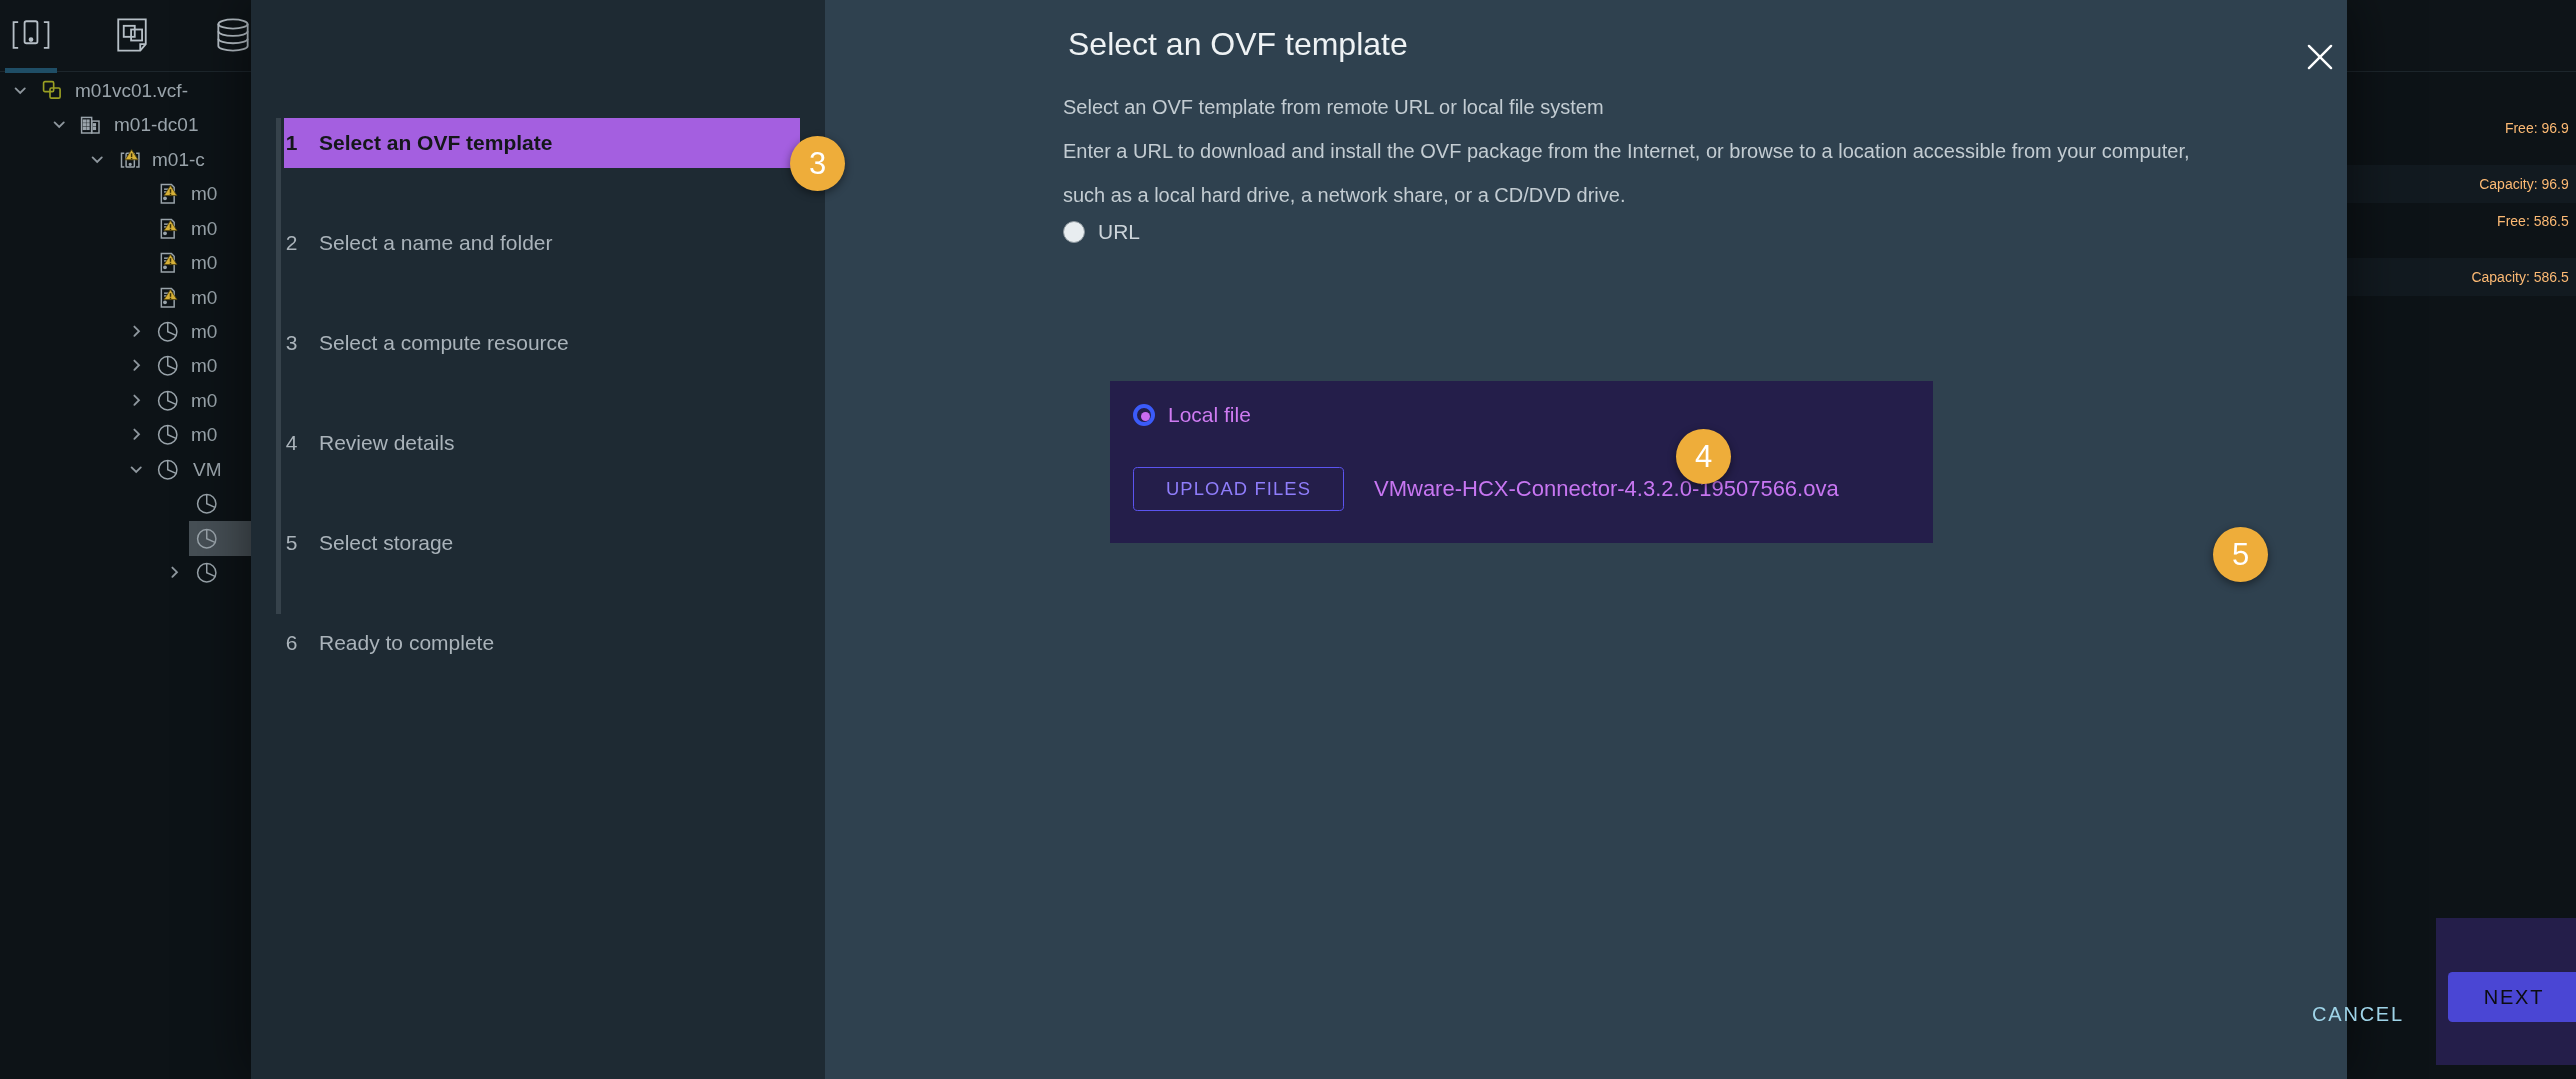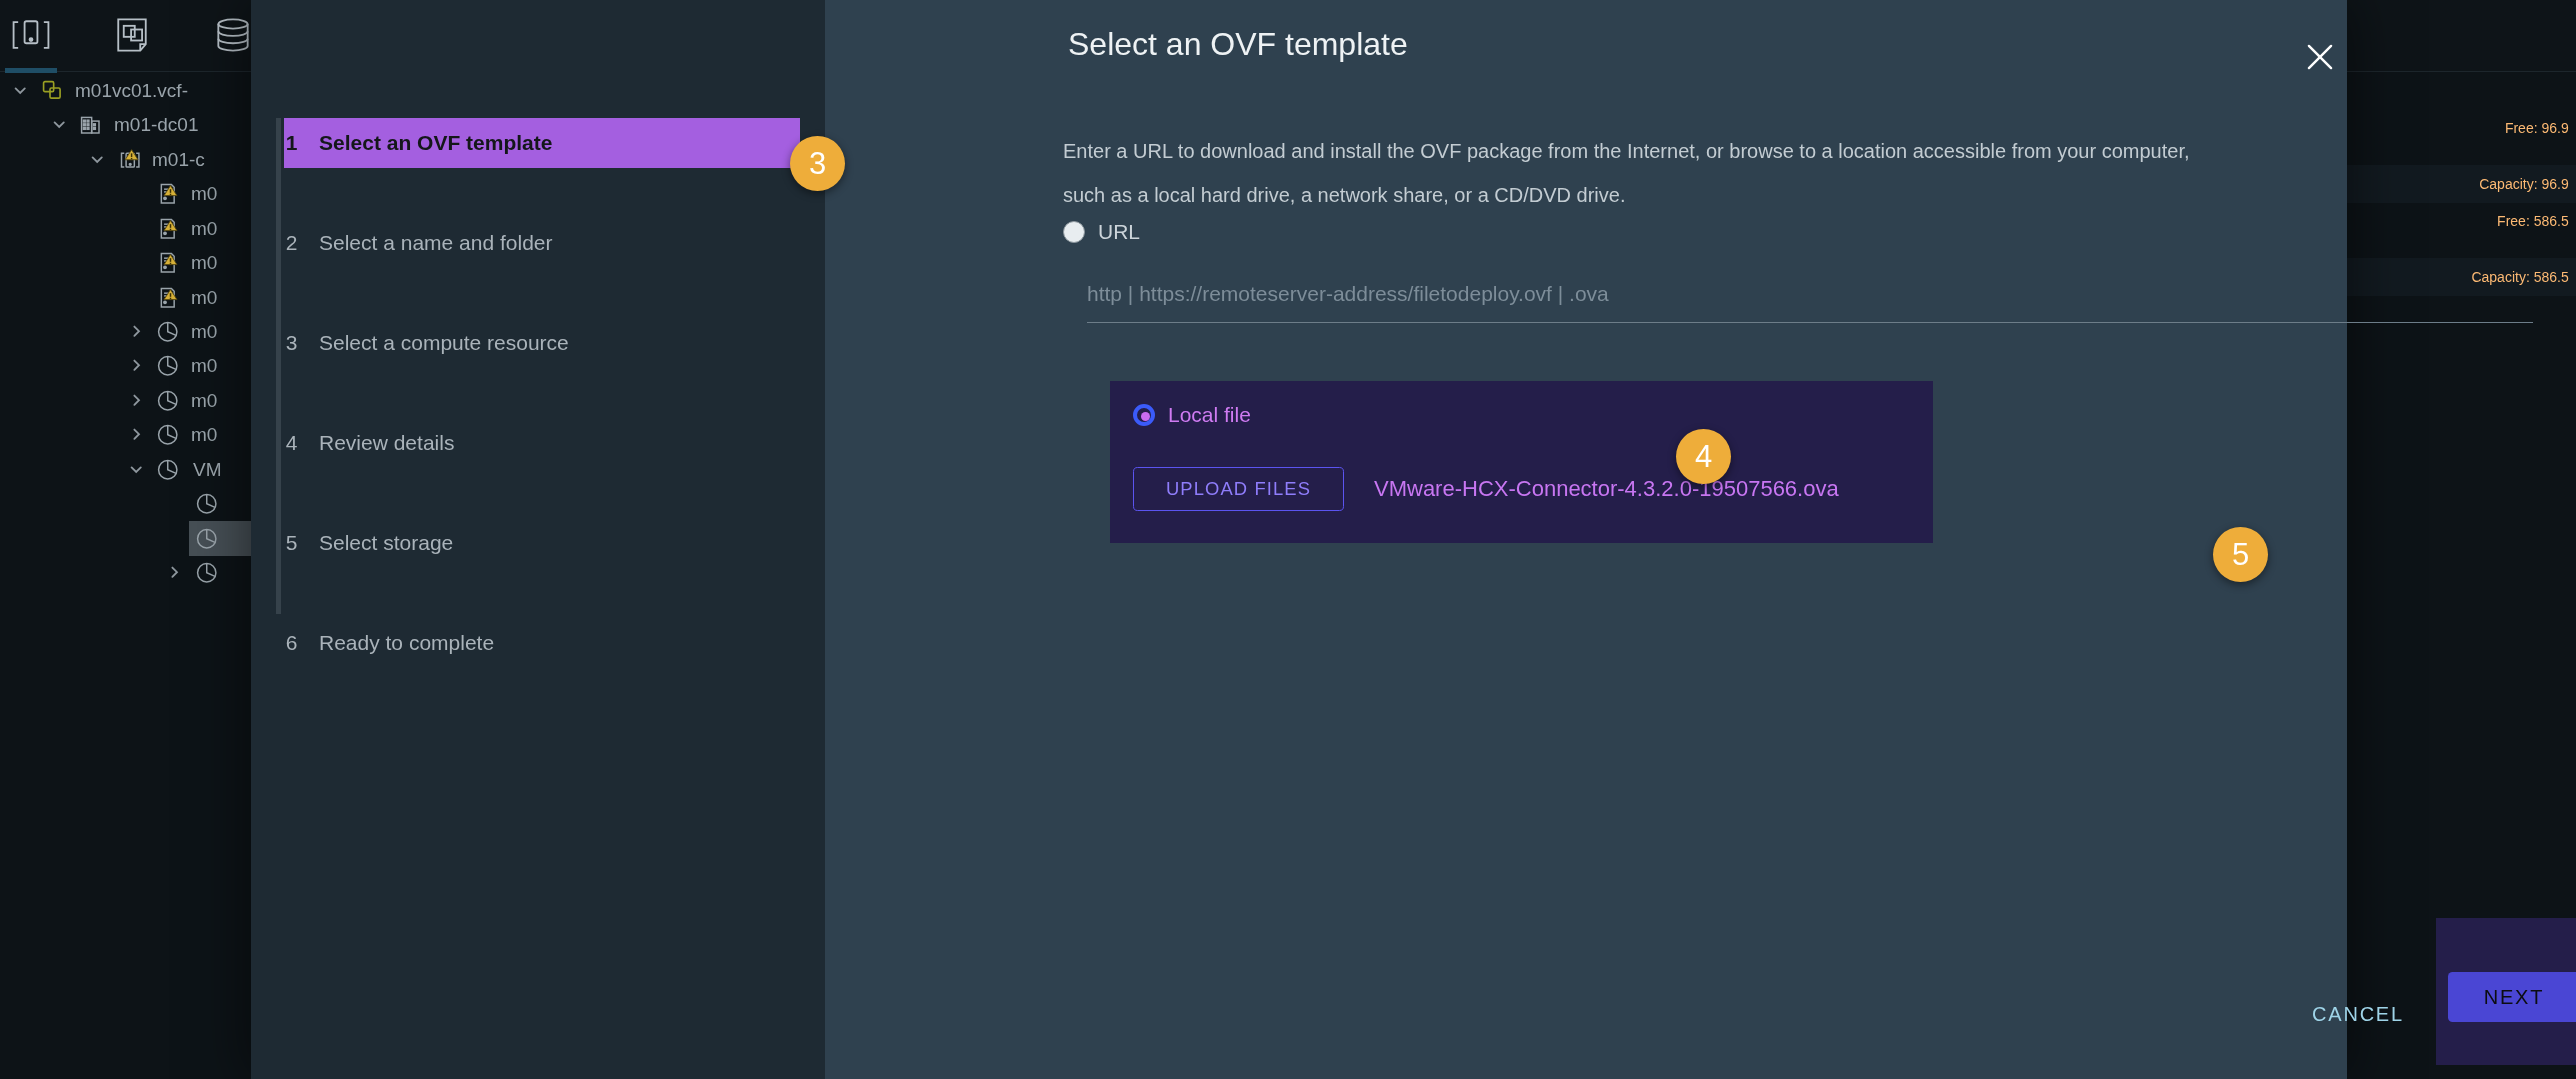--- a/index.html
+++ b/index.html
@@ -474,31 +474,29 @@
         <div class="step" style="top: 618px;">
           <span class="num">6</span>
           <span class="lbl">Ready to complete</span>
         </div>
       </div>
 
     <div class="content">
 
       <div class="content-title">Select an OVF template</div>
 
+      <div class="subline" style="top:96px;">Select an OVF template from remote URL or local file system</div>
       <div class="subline" style="top:140px;">Enter a URL to download and install the OVF package from the Internet, or browse to a location accessible from your computer,</div>
       <div class="subline" style="top:184px;">such as a local hard drive, a network share, or a CD/DVD drive.</div>
 
       <div class="radio-row" style="left:238px; top:220px;">
         <span class="radio"></span>
         <span class="radio-label">URL</span>
       </div>
 
-      <div class="url-input">
-        <div class="ph">http | https://remoteserver-address/filetodeploy.ovf | .ova</div>
-      </div>
 
       <div class="localbox">
         <div class="radio-row">
           <span class="radio checked"></span>
           <span class="radio-label">Local file</span>
         </div>
         <button class="upload-btn">UPLOAD FILES</button>
         <div class="filename">VMware-HCX-Connector-4.3.2.0-19507566.ova</div>
       </div>
 

